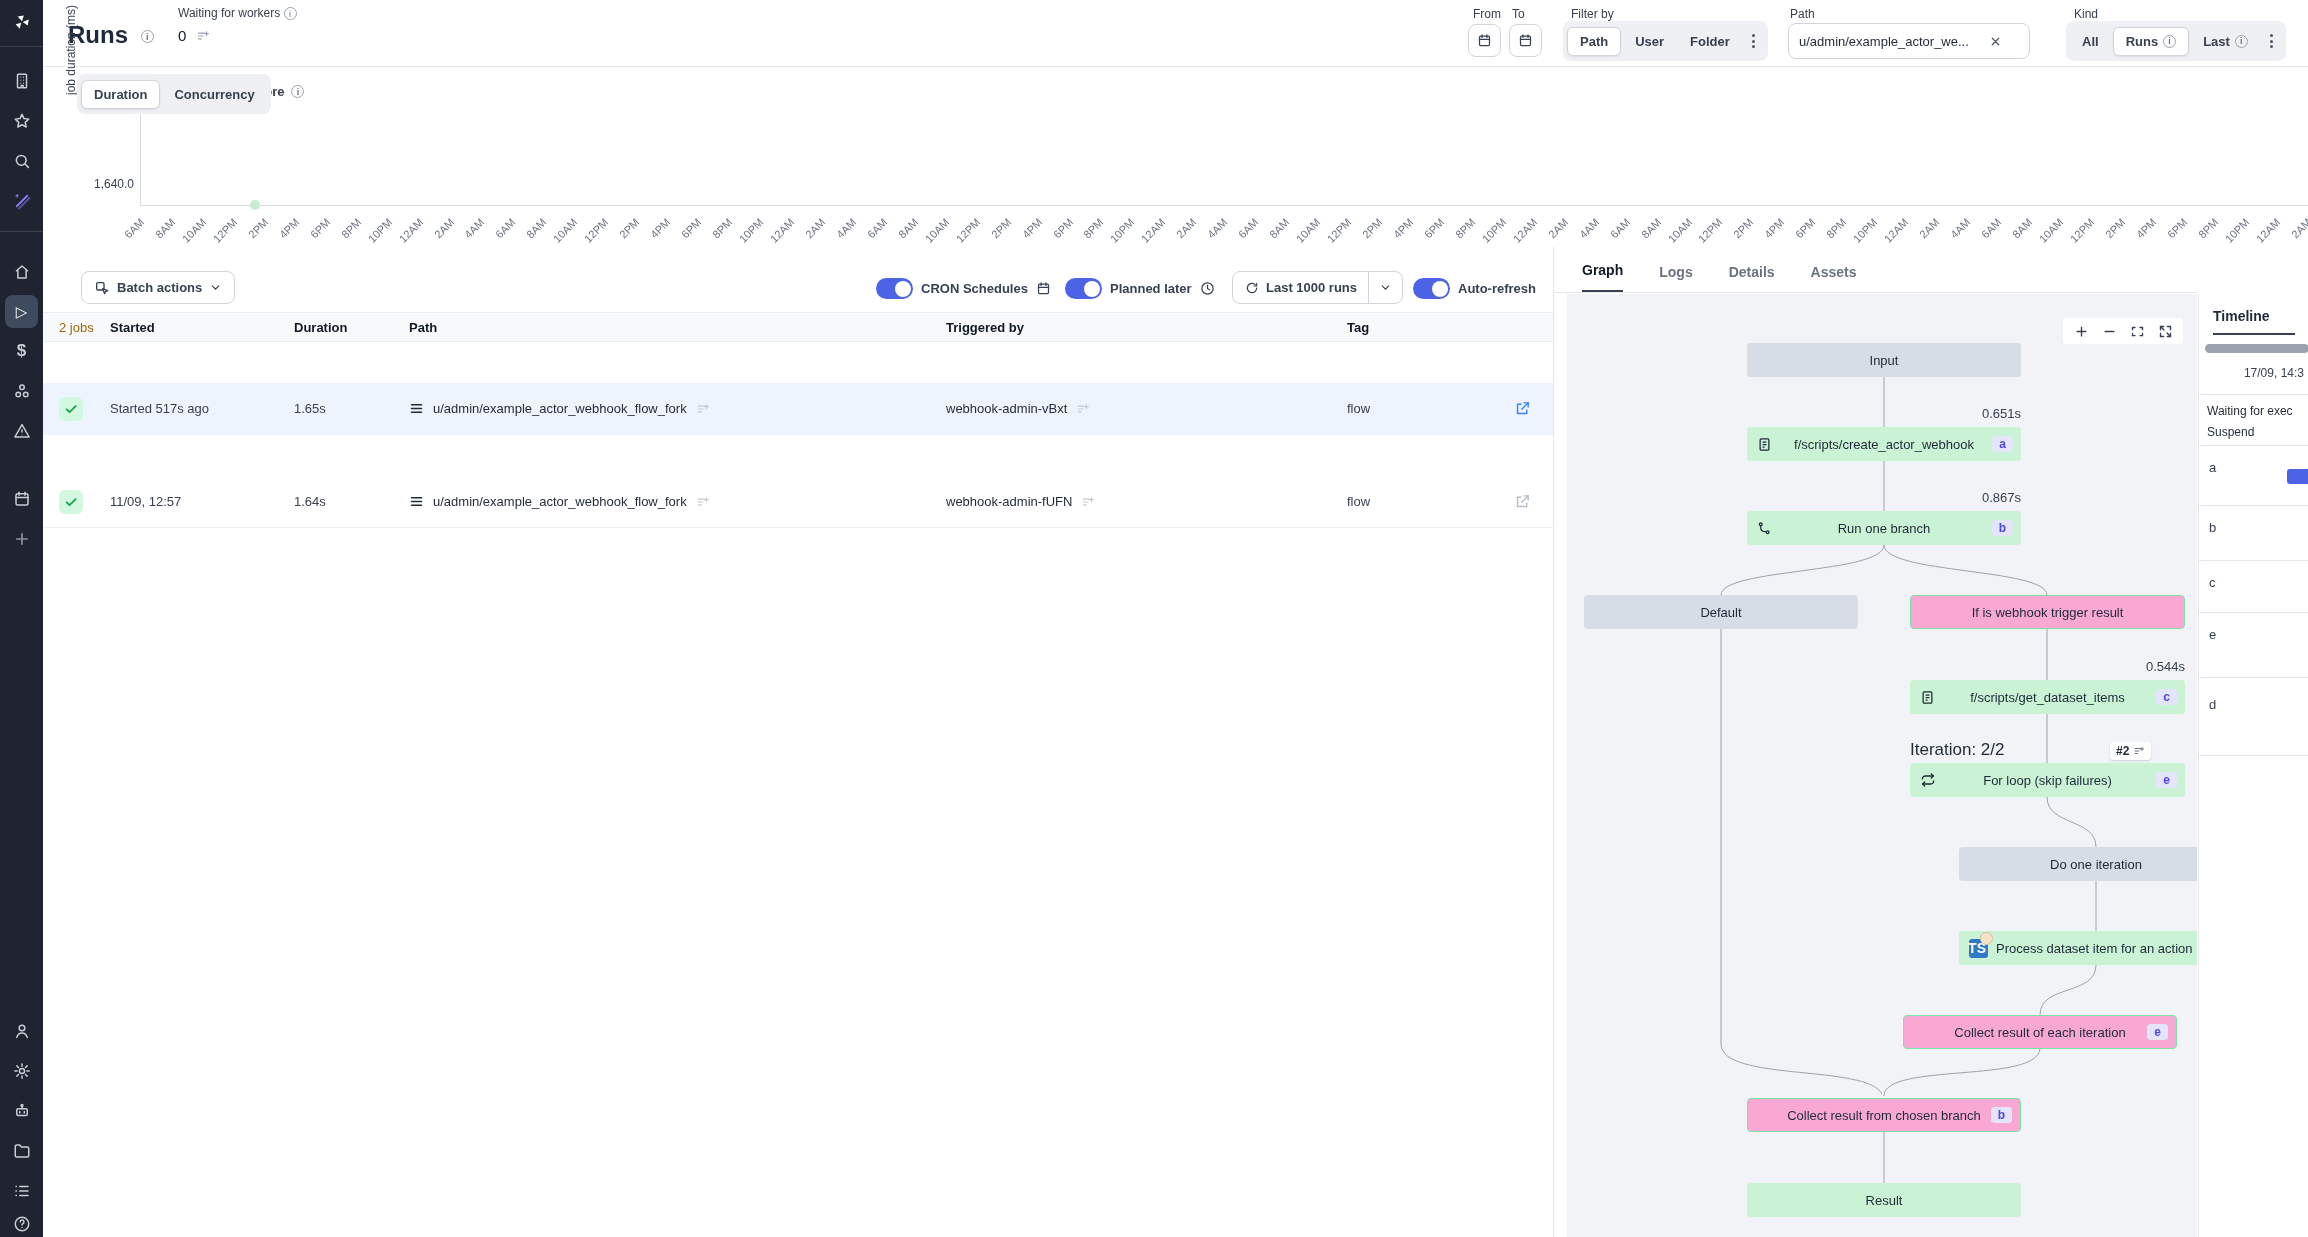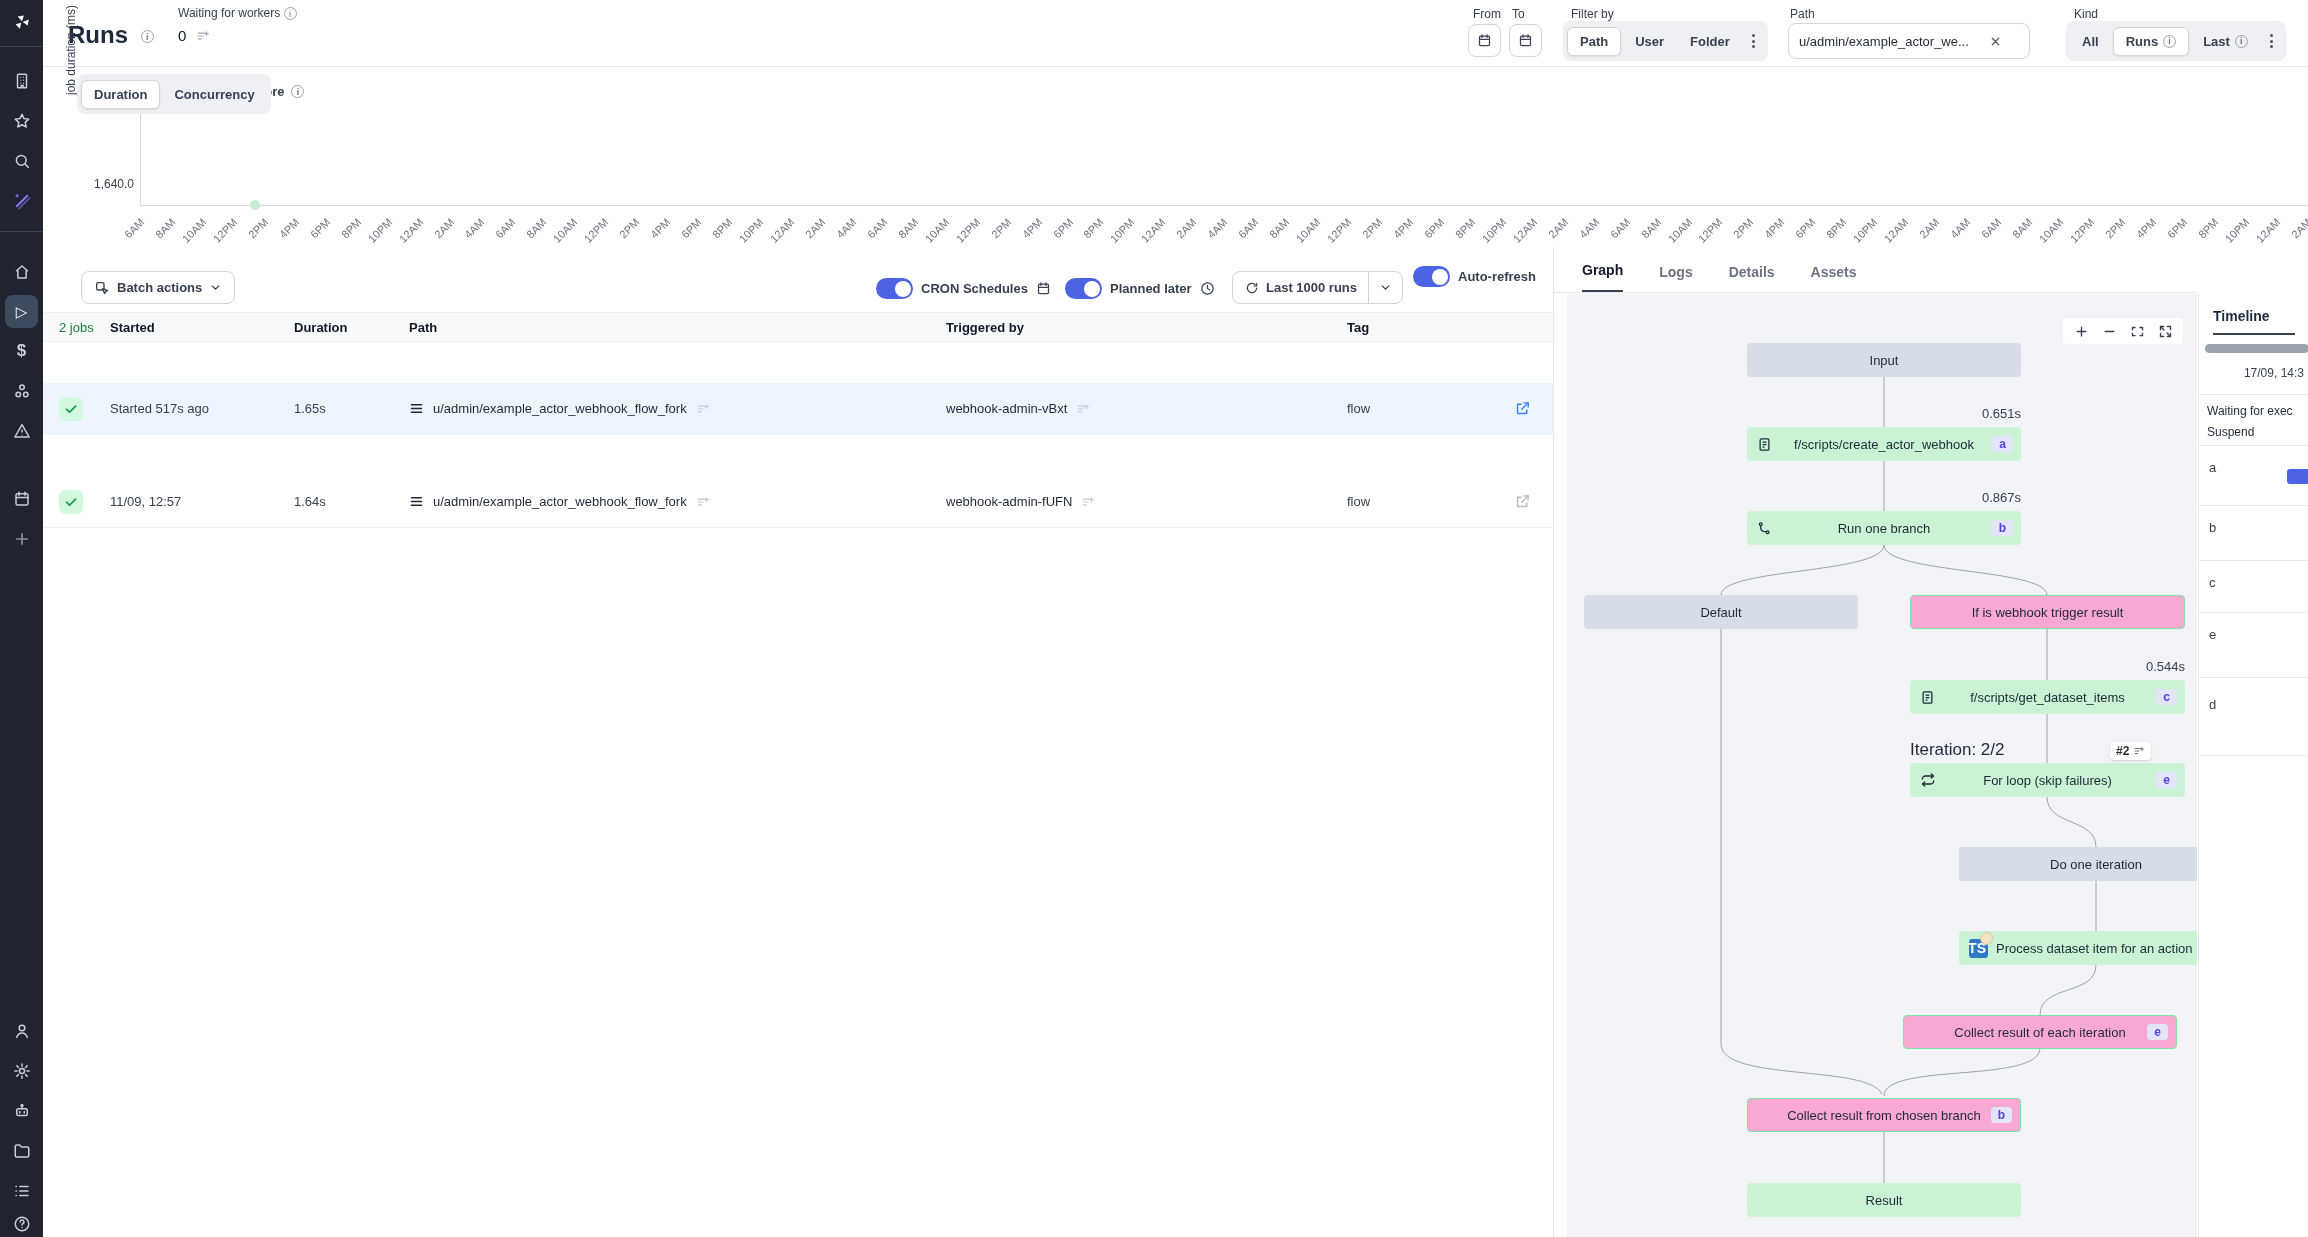--- a/index.html
+++ b/index.html
@@ -589,29 +589,29 @@
     <svg class="ic" width="14" height="14">
         <use href="#i-refresh"></use>
       </svg>
     <span>Last 1000 runs</span>
     <span style="border-left:1px solid #d1d5db;height:33px;display:inline-flex;align-items:center;padding:0 10px;margin-left:4px">
       <svg class="ic" width="13" height="13">
           <use href="#i-chev"></use>
         </svg>
     </span>
   </span>
-  <div class="tog-row" style="left:1413px;top:266px">
+  <div class="tog-row" style="left:1413px;top:278px">
     <span class="toggle">
         <i></i>
       </span>
     <span>Auto-refresh</span>
   </div>
 
   <div class="tbl-head">
-    <span style="left:16px;font-weight:normal;color:#15803d">2 jobs</span>
+    <span style="left:16px;font-weight:normal;color:#a16207">2 jobs</span>
     <span style="left:67px">Started</span>
     <span style="left:251px">Duration</span>
     <span style="left:366px">Path</span>
     <span style="left:903px">Triggered by</span>
     <span style="left:1304px">Tag</span>
   </div>
 
 
   <div class="run-row" style="top:383px;background:#edf4fe">
     <span class="ok-badge">

